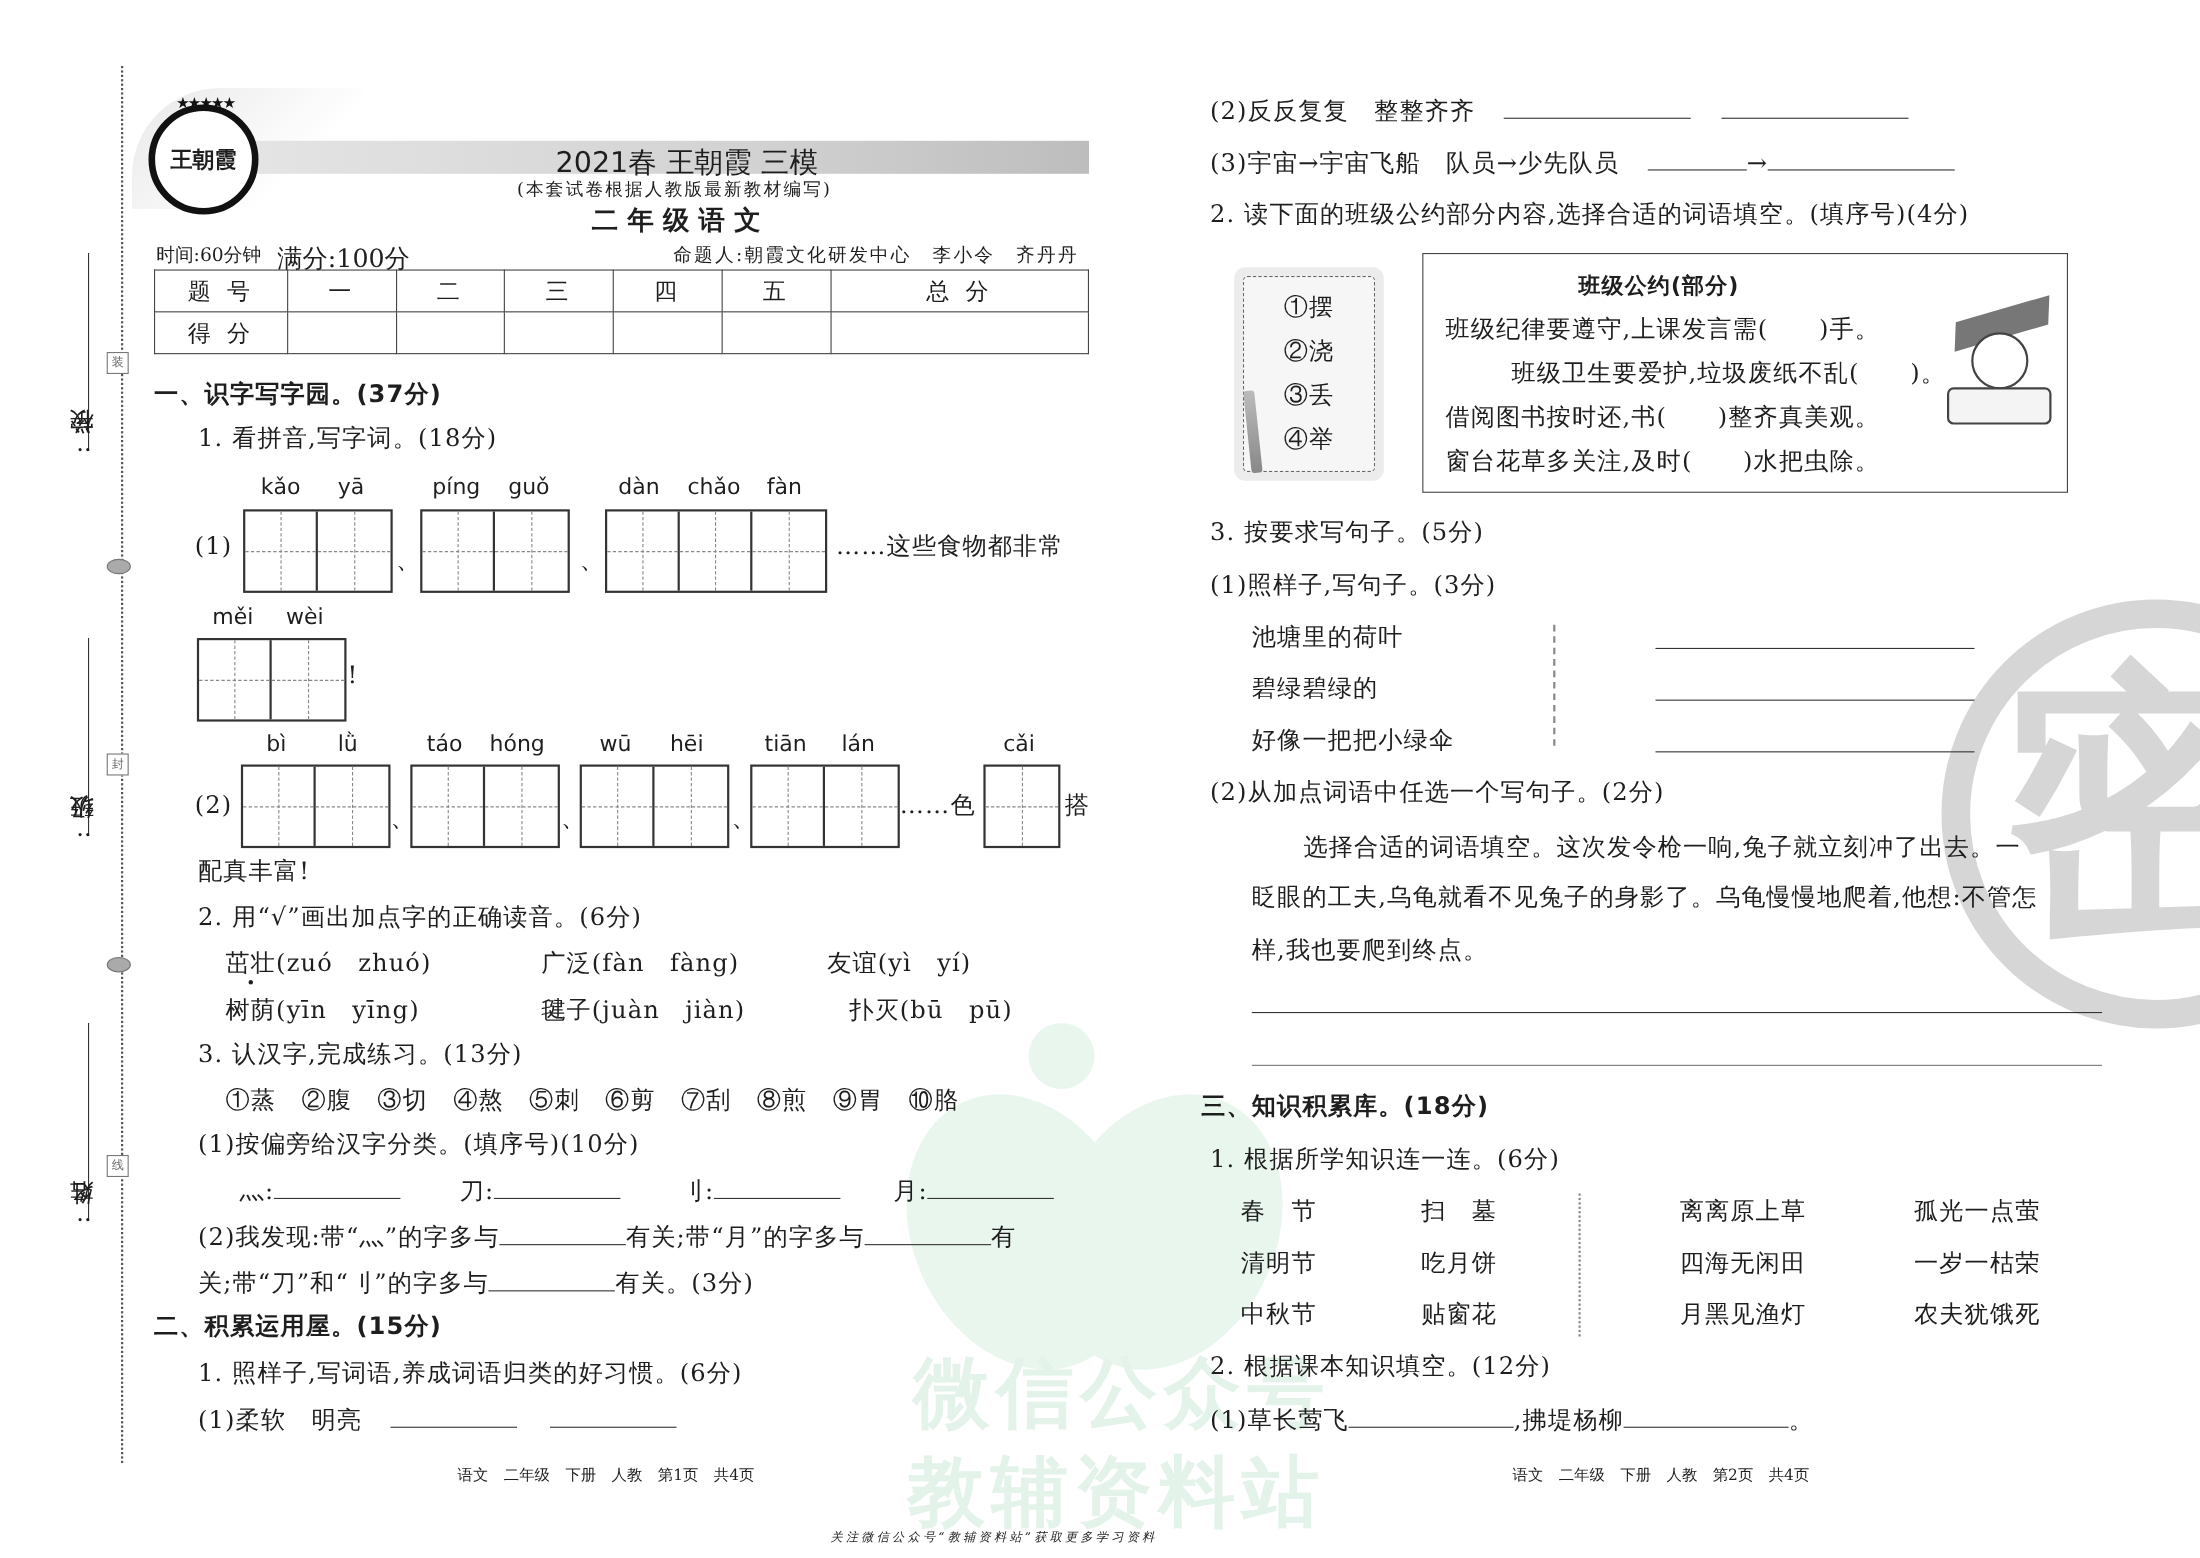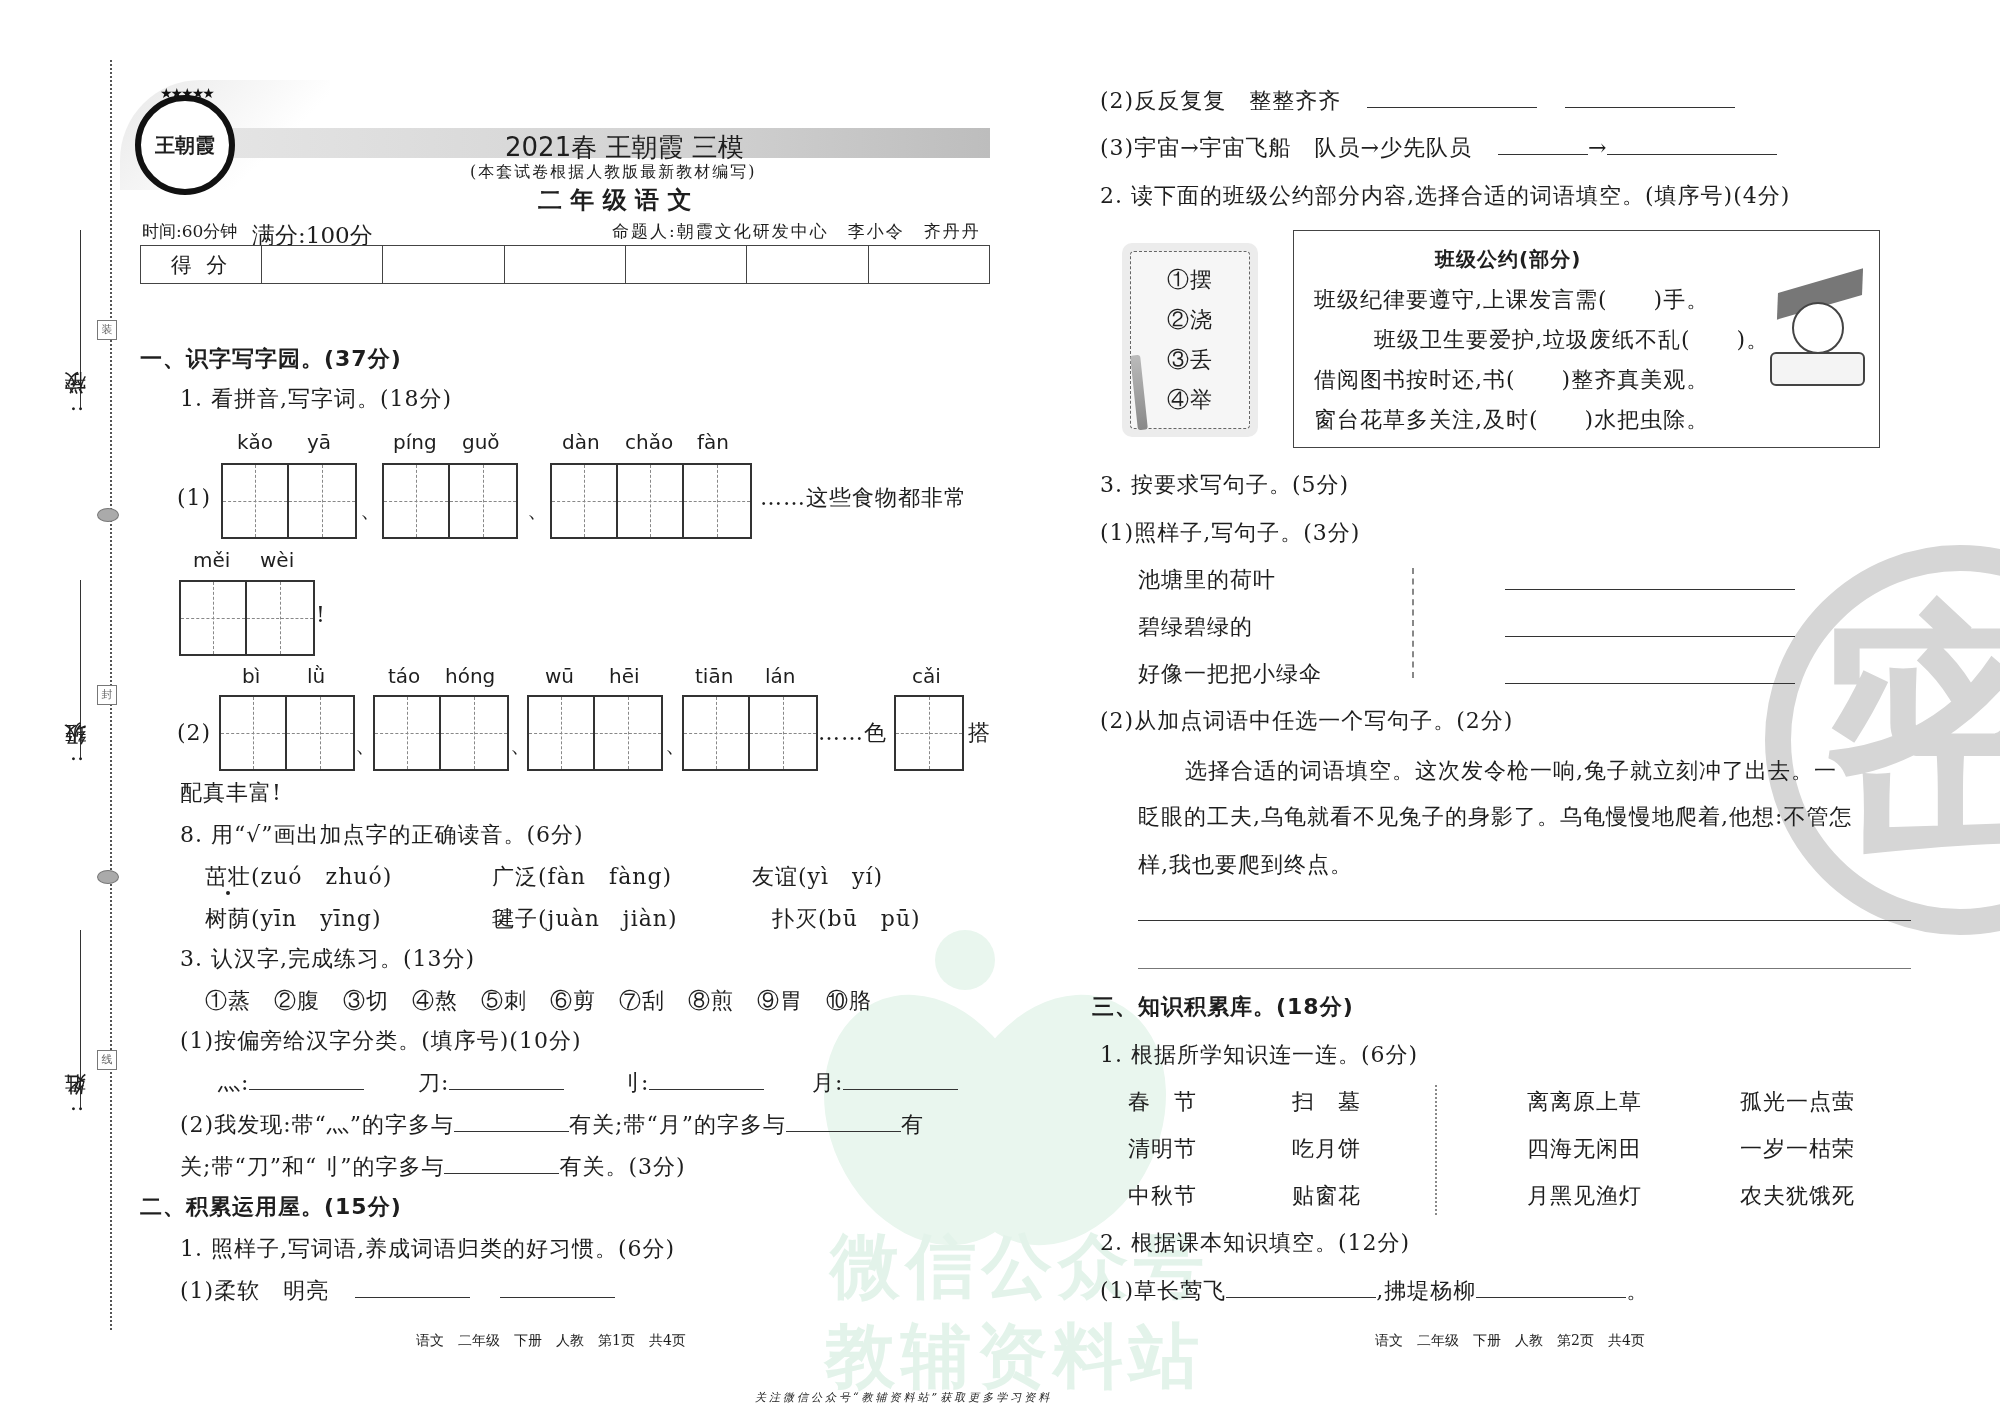--- a/index.html
+++ b/index.html
@@ -78,20 +78,29 @@
 <div class="logo">王朝霞</div>
 <div class="abs sans" style="left:505px;top:130px;font-size:26px;">2021春 王朝霞 三模</div>
 <div class="abs" style="left:470px;top:162px;font-size:16px;letter-spacing:2px;">(本套试卷根据人教版最新教材编写)</div>
 <div class="abs bold" style="left:538px;top:184px;font-size:24px;">二 年 级 语 文</div>
 <div class="abs" style="left:142px;top:220px;font-size:17px;">时间:60分钟</div>
 <div class="abs" style="left:252px;top:220px;font-size:23px;">满分:100分</div>
 <div class="abs" style="left:612px;top:220px;font-size:17px;letter-spacing:2px;">命题人:朝霞文化研发中心　李小令　齐丹丹</div>
 
 <table class="score">
   <tbody>
+      <tr>
+    <td>题 号</td>
+    <td>一</td>
+    <td>二</td>
+    <td>三</td>
+    <td>四</td>
+    <td>五</td>
+    <td>总 分</td>
+  </tr>
   <tr>
     <td>得 分</td>
     <td></td>
     <td></td>
     <td></td>
     <td></td>
     <td></td>
     <td></td>
   </tr>
 </tbody>
@@ -162,21 +171,21 @@
     <div class="cell"></div>
     <div class="cell"></div>
   </div>
 <div class="abs txt" style="left:818px;top:718px;">……色</div>
 <div class="grid" style="left:894px;top:695px;">
     <div class="cell"></div>
   </div>
 <div class="abs txt" style="left:968px;top:718px;">搭</div>
 <div class="abs txt" style="left:180px;top:778px;">配真丰富!</div>
 
-<div class="abs txt" style="left:180px;top:820px;">8. 用“√”画出加点字的正确读音。(6分)</div>
+<div class="abs txt" style="left:180px;top:820px;">2. 用“√”画出加点字的正确读音。(6分)</div>
 <div class="abs txt" style="left:205px;top:862px;"><span class="dot">茁壮</span><span>(zuó　zhuó)</span></div>
 <div class="abs txt" style="left:492px;top:862px;"><span>广泛</span><span>(fàn　fàng)</span></div>
 <div class="abs txt" style="left:752px;top:862px;"><span>友谊</span><span>(yì　yí)</span></div>
 <div class="abs txt" style="left:205px;top:904px;"><span>树荫</span><span>(yīn　yīng)</span></div>
 <div class="abs txt" style="left:492px;top:904px;"><span>毽子</span><span>(juàn　jiàn)</span></div>
 <div class="abs txt" style="left:772px;top:904px;"><span>扑灭</span><span>(bū　pū)</span></div>
 
 <div class="abs txt" style="left:180px;top:944px;">3. 认汉字,完成练习。(13分)</div>
 <div class="abs txt" style="left:205px;top:986px;">①蒸　②腹　③切　④熬　⑤刺　⑥剪　⑦刮　⑧煎　⑨胃　⑩胳</div>
 <div class="abs txt" style="left:180px;top:1026px;">(1)按偏旁给汉字分类。(填序号)(10分)</div>

